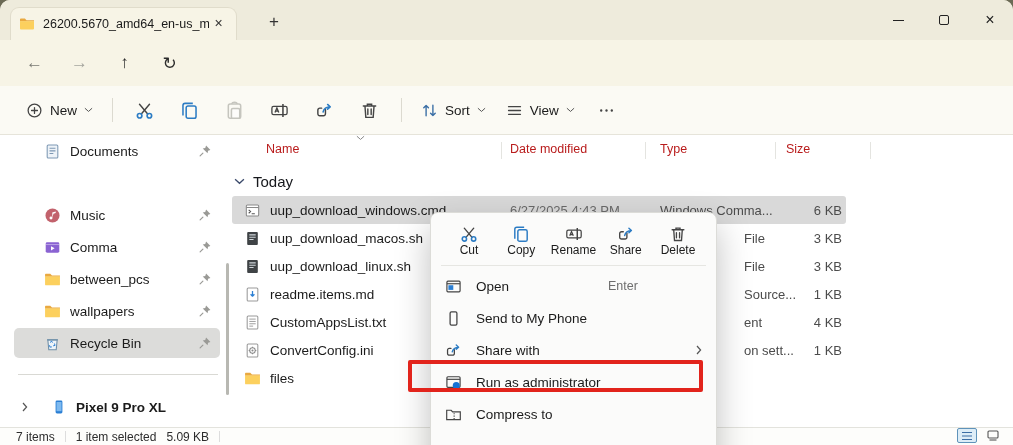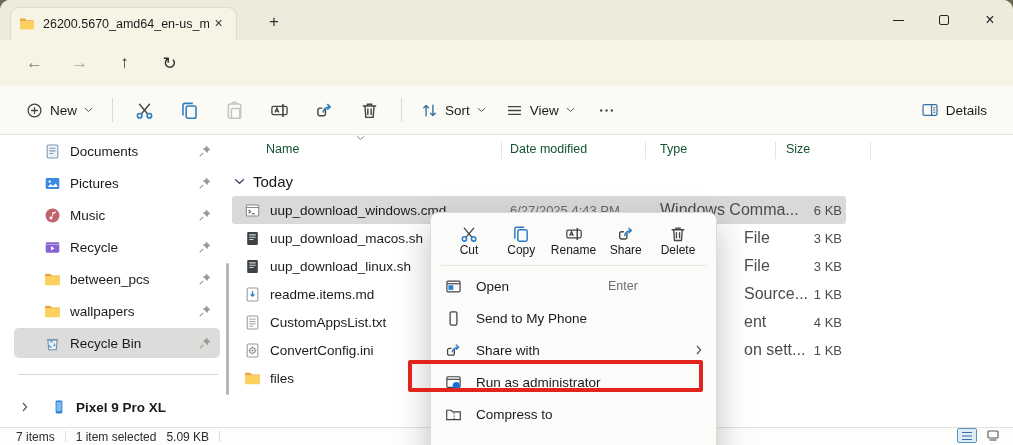--- a/index.html
+++ b/index.html
@@ -48,33 +48,33 @@
     border-radius:5px;padding:0 8px 0 30px;font-size:13.5px;color:#1b1b1b;gap:9px;}
   .sideitem .pin{margin-left:auto;}
   .sideitem.hl{background:#dcdcda;}
   .side-divider{position:absolute;left:10px;right:14px;top:239px;height:1px;background:#d9d9d4;}
   .deviceitem{position:absolute;left:6px;top:257px;width:206px;height:30px;display:flex;
     align-items:center;font-size:13.5px;color:#1b1b1b;gap:9px;padding:0 8px;font-weight:bold;}
   .dev-chev{width:12px;display:flex;}
   .side-scroll{position:absolute;right:3px;top:128px;width:3px;height:132px;background:#b8b8b2;border-radius:2px;}
   
   .filearea{position:absolute;left:228px;right:0;top:0;bottom:0;}
-  .cols{position:absolute;top:2px;left:0;right:0;height:26px;font-size:12.5px;color:#14532d;}
+  .cols{position:absolute;top:2px;left:0;right:0;height:26px;font-size:12.5px;color:#b91c1c;}
   .col{position:absolute;top:5px;}
   .col-sep{position:absolute;top:5px;width:1px;height:17px;background:#e4e4e0;}
   .sortind{position:absolute;left:128px;top:-2px;}
   .grouprow{position:absolute;top:33px;left:6px;height:26px;display:flex;align-items:center;gap:8px;
     font-size:15px;color:#16181c;}
   .frow{position:absolute;left:4px;width:614px;height:28px;display:flex;align-items:center;
     font-size:13.5px;color:#1b1b1b;border-radius:3px;}
   .frow.sel{background:#d9d9d9;}
   .fcell-icon{position:absolute;left:12px;width:17px;height:17px;}
   .fcell-name{position:absolute;left:38px;white-space:nowrap;}
   .fcell-date{position:absolute;left:278px;color:#4c4c4c;font-size:13px;white-space:nowrap;}
-  .fcell-type{position:absolute;left:428px;color:#4c4c4c;font-size:16px;white-space:nowrap;}
+  .fcell-type{position:absolute;left:428px;color:#4c4c4c;font-size:13px;white-space:nowrap;}
   .frow.occ .fcell-type{left:512px;}
   .fcell-size{position:absolute;left:500px;width:110px;text-align:right;color:#4c4c4c;font-size:13px;}
   
   .statusbar{position:absolute;left:0;right:0;bottom:0;height:18px;background:#fdfdfb;
     border-top:1px solid #e3e3dd;display:flex;align-items:center;padding-left:16px;
     font-size:12px;color:#2c2c2c;gap:10px;}
   .st-sep{width:1px;height:11px;background:#ddd;}
   .viewtoggles{position:absolute;right:10px;bottom:2px;display:flex;gap:6px;align-items:center;}
   .vt{width:20px;height:15px;display:flex;align-items:center;justify-content:center;border-radius:2px;}
   .vt.active{background:#ddedf7;border:1px solid #5f93ba;}
@@ -294,69 +294,40 @@
         <span class="ic">
           <svg width="17" height="17" viewBox="0 0 16 16">
             <g fill="#444">
               <circle cx="3" cy="8" r="1.1"></circle>
               <circle cx="8" cy="8" r="1.1"></circle>
               <circle cx="13" cy="8" r="1.1"></circle>
             </g>
           </svg>
         </span>
       </div>
-    <div class="tb-right">
-      <div class="tbtn">
-        <span class="ic">
-            <svg width="18" height="18" viewBox="0 0 16 16">
-              <g fill="none" stroke="#3a6ea5" stroke-width="1.1">
-                <rect x="1.8" y="3.2" width="12.4" height="9.6" rx="1.4"></rect>
-                <path d="M9.4 3.2v9.6M10.8 6h2M10.8 8h2M10.8 10h2"></path>
-              </g>
-            </svg>
-          </span>
-        <span>Details</span>
-      </div>
-    </div>
   </div>
 
   <div class="main">
 
     <div class="sidebar">
       <div class="sideitem" style="top:1px">
         <span class="ic">
             <svg width="17" height="17" viewBox="0 0 16 16">
               <rect x="3" y="1.8" width="10" height="12.4" rx="1" fill="#eef3f8" stroke="#7d98b3"></rect>
               <path d="M5.2 5h5.6M5.2 7.4h5.6M5.2 9.8h3.6" stroke="#7d98b3" fill="none"></path>
             </svg>
           </span>
         <span>Documents</span>
         <span class="pin ic">
             <svg width="14" height="14" viewBox="0 0 16 16">
               <path d="M9.2 1.8l5 5-2.7.9-.6 2.9-5.5-5.5 2.9-.6z" fill="#9a9a96"></path>
               <path d="M5.6 10.4l-3.2 3.2" stroke="#9a9a96" stroke-width="1.3" stroke-linecap="round" fill="none"></path>
             </svg>
           </span>
       </div>
-      <div class="sideitem" style="top:33px">
-        <span class="ic">
-            <svg width="17" height="17" viewBox="0 0 16 16">
-              <rect x="1.6" y="2.8" width="12.8" height="10.4" rx="1.4" fill="#3b8ae0"></rect>
-              <circle cx="5.4" cy="6.2" r="1.1" fill="#fff"></circle>
-              <path d="M3.4 11.4l3-3 2 2 2.4-2.4 1.8 1.8v1.6z" fill="#fff"></path>
-            </svg>
-          </span>
-        <span>Pictures</span>
-        <span class="pin ic">
-            <svg width="14" height="14" viewBox="0 0 16 16">
-              <path d="M9.2 1.8l5 5-2.7.9-.6 2.9-5.5-5.5 2.9-.6z" fill="#9a9a96"></path>
-              <path d="M5.6 10.4l-3.2 3.2" stroke="#9a9a96" stroke-width="1.3" stroke-linecap="round" fill="none"></path>
-            </svg>
-          </span>
-      </div>
       <div class="sideitem" style="top:65px">
         <span class="ic">
             <svg width="17" height="17" viewBox="0 0 16 16">
               <circle cx="8" cy="8" r="6.6" fill="#c2626c"></circle>
               <circle cx="6.6" cy="10.4" r="1.4" fill="#fff"></circle>
               <path d="M7.8 10.4V5.2l3.2-1v1.5l-2.1.7" fill="#fff"></path>
             </svg>
           </span>
         <span>Music</span>
         <span class="pin ic">
@@ -367,21 +338,21 @@
           </span>
       </div>
       <div class="sideitem" style="top:97px">
         <span class="ic">
             <svg width="17" height="17" viewBox="0 0 16 16">
               <rect x="1.6" y="3" width="12.8" height="10" rx="1.4" fill="#8a63d2"></rect>
               <path d="M1.6 5.2h12.8" stroke="#fff" stroke-width=".7" opacity=".55" fill="none"></path>
               <path d="M6.6 6.8l3.4 2-3.4 2z" fill="#fff"></path>
             </svg>
           </span>
-        <span>Recycle</span>
+        <span>Comma</span>
         <span class="pin ic">
             <svg width="14" height="14" viewBox="0 0 16 16">
               <path d="M9.2 1.8l5 5-2.7.9-.6 2.9-5.5-5.5 2.9-.6z" fill="#9a9a96"></path>
               <path d="M5.6 10.4l-3.2 3.2" stroke="#9a9a96" stroke-width="1.3" stroke-linecap="round" fill="none"></path>
             </svg>
           </span>
       </div>
       <div class="sideitem" style="top:129px">
         <span class="ic">
             <svg width="17" height="17" viewBox="0 0 16 16">

